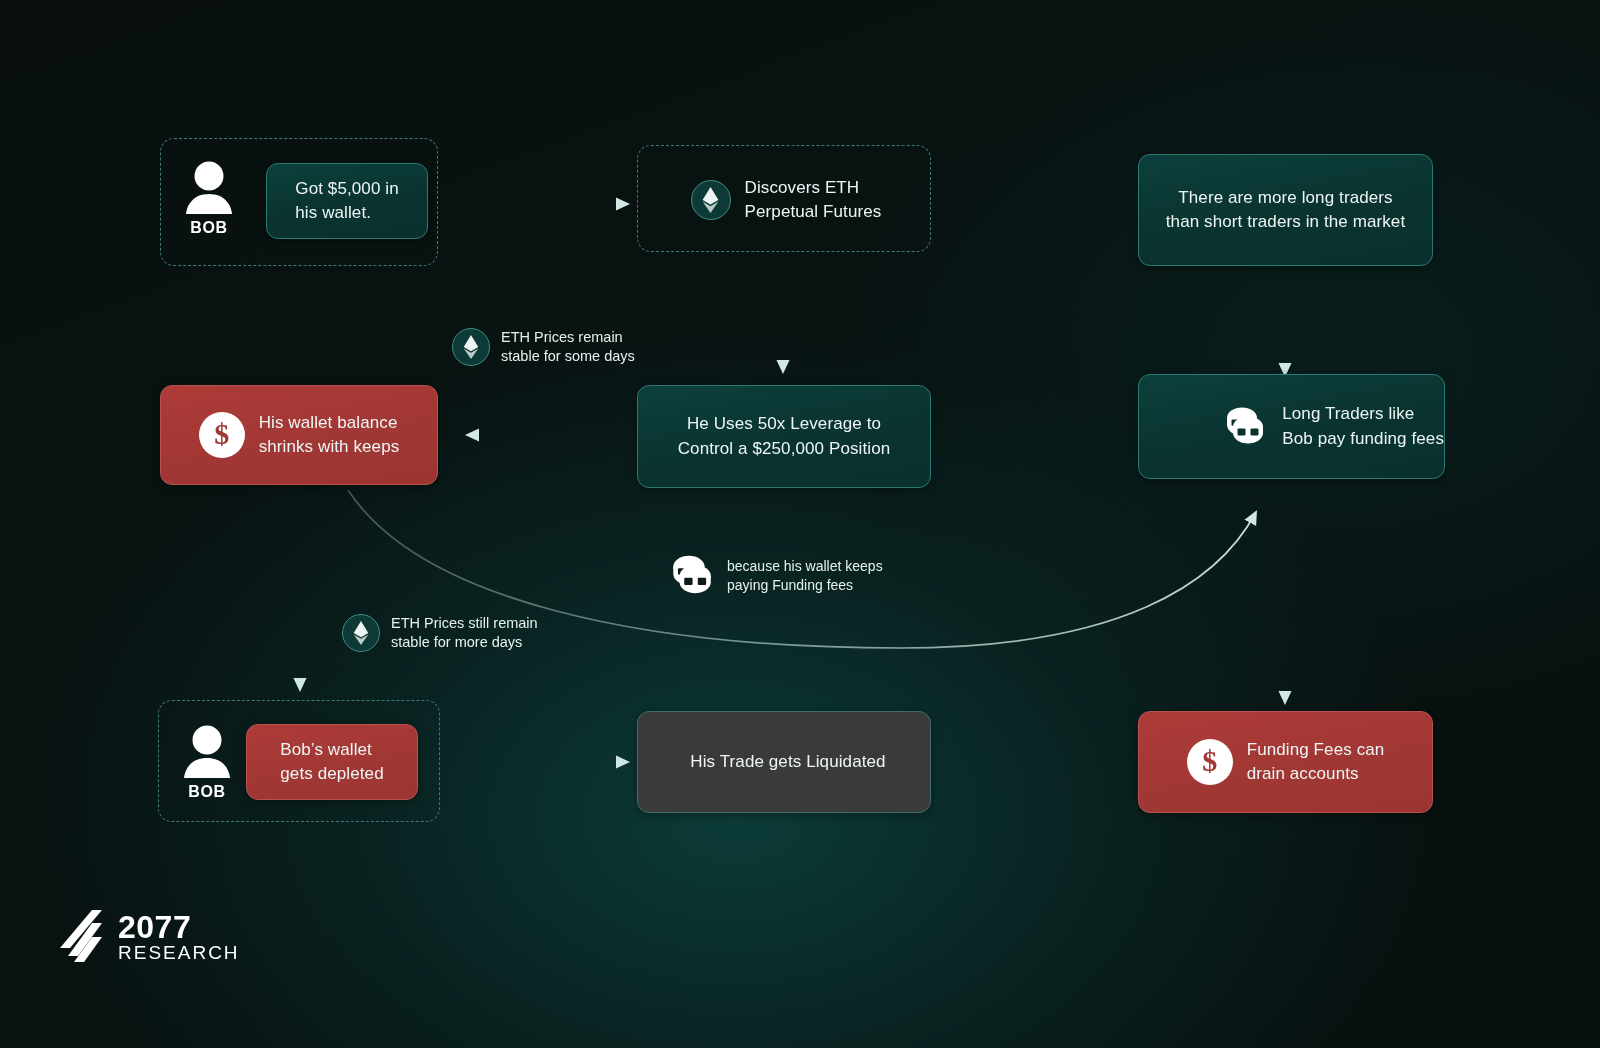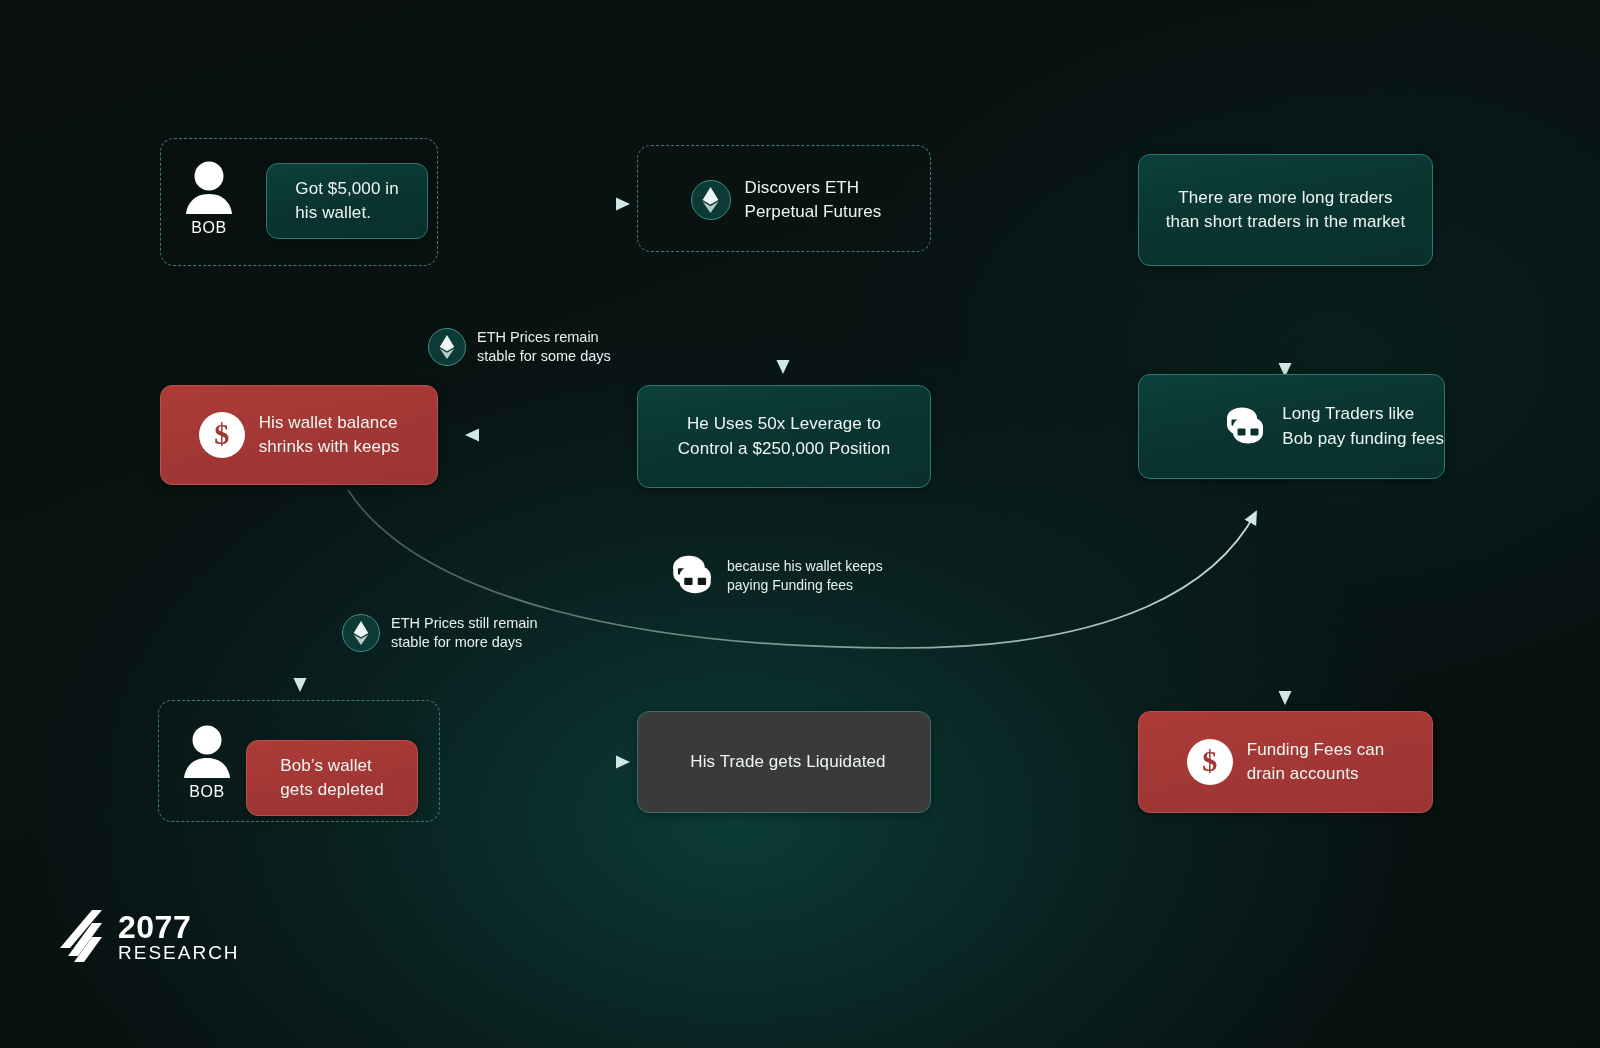--- a/index.html
+++ b/index.html
@@ -96,21 +96,21 @@
   .person-block {
     position: absolute;
     display: flex;
     flex-direction: column;
     align-items: center;
     gap: 3px;
   }
   .person-label {
     color: #ffffff;
     font-size: 16px;
-    font-weight: normal;
+    font-weight: bold;
     letter-spacing: 0.6px;
   }
 
   
   .annot {
     position: absolute;
     display: flex;
     align-items: center;
     gap: 11px;
   }
@@ -227,21 +227,21 @@
       <span class="node-text left">Discovers ETH
 Perpetual Futures</span>
     </div>
   </div>
 
   <div class="node node-teal" style="left:1138px; top:154px; width:295px; height:112px;">
     <div class="node-text">There are more long traders
 than short traders in the market</div>
   </div>
 
-  <div class="annot" style="left:428px; top:328px;">
+  <div class="annot" style="left:452px; top:328px;">
     <span class="eth-badge sm">
       <svg width="16" height="24" viewBox="0 0 17 26">
         <path d="M8.5,0 L16.4,13 L8.5,17.6 L0.6,13 Z" fill="#eef4f3"></path>
         <path d="M0.6,14.6 L8.5,19.2 L16.4,14.6 L8.5,26 Z" fill="#b9cbc8"></path>
       </svg>
     </span>
     <span class="annot-text">ETH Prices remain
 stable for some days</span>
   </div>
 
@@ -308,21 +308,21 @@
   </div>
 
   <div class="person-block" style="left:182px; top:722px;">
     <svg width="50" height="58" viewBox="0 0 50 58">
       <circle cx="25" cy="18" r="14.5" fill="#ffffff"></circle>
       <path d="M25,36 C 9,36 3,47 2,56 L48,56 C47,47 41,36 25,36 Z" fill="#ffffff"></path>
     </svg>
     <div class="person-label">BOB</div>
   </div>
 
-  <div class="node node-red" style="left:246px; top:724px; width:172px; height:76px;margin-top:16px;">
+  <div class="node node-red" style="left:246px; top:724px; width:172px; height:76px;">
     <div class="node-text left">Bob’s wallet
 gets depleted</div>
   </div>
 
   <div class="node node-gray" style="left:637px; top:711px; width:294px; height:102px;">
     <div class="node-text">His Trade gets Liquidated</div>
   </div>
 
   <div class="node node-red" style="left:1138px; top:711px; width:295px; height:102px;">
     <div class="row">

